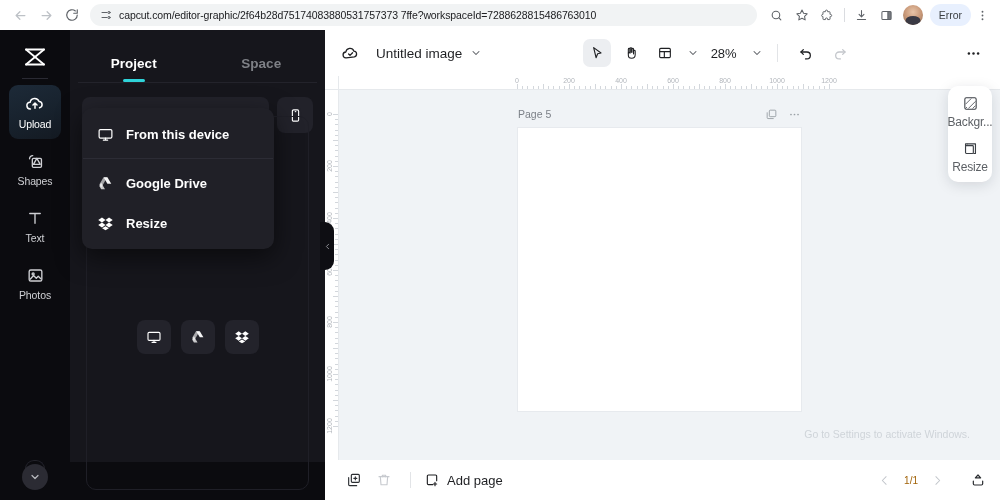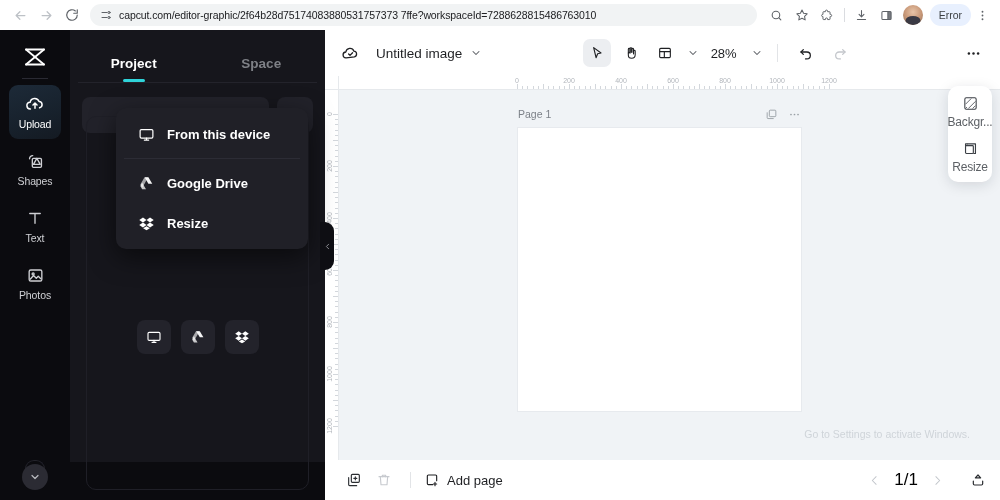--- a/index.html
+++ b/index.html
@@ -181,23 +181,22 @@
     color: #ffffff;
   }
 
   #upload-menu {
     position: absolute;
     top: 78px; left: 12px;
     width: 192px;
     background: #202027;
     border-radius: 10px;
     box-shadow: 0 8px 26px rgba(0,0,0,.55);
-    padding: 6px 8px;
+    padding: 6px 1px;
     z-index: 20;
-    margin-left: 34px;
   }
   .um-item {
     height: 40px;
     display: flex; align-items: center;
     gap: 12px;
     padding: 0 14px;
     color: #ffffff;
     font-size: 13px; font-weight: 700;
   }
   .um-sep { height:1px; background:#2c2c35; margin: 4px 0; }
@@ -371,21 +370,21 @@
     color:#2a2d31;
   }
   .bb-btn.disabled { color:#c7cacf; }
   #bb-divider { width:1px; height:16px; background:#e2e4e7; margin:0 9px; }
   #add-page {
     display:flex; align-items:center; gap:7px;
     font-size:13px; color:#1f2023; font-weight:400;
   }
   #bb-spacer { flex:1; }
   #pager { display:flex; align-items:center; gap:13px; color:#c2c6cb; }
-  #pager-val { font-size:17px; color:#000000; }
+  #pager-val { font-size:10px; color:#a16207; }
   #bb-upload { margin-left: 22px; color:#2a2d31; display:flex; align-items:center; }
 </style>
 </head>
 <body>
 
 <div id="browser-bar">
   <div class="nav-btn disabled">
     <svg width="15" height="15" viewBox="0 0 24 24" fill="none" stroke="currentColor" stroke-width="2" stroke-linecap="round" stroke-linejoin="round">
         <path d="M19 12H5M11 18l-6-6 6-6"></path>
       </svg>
@@ -836,21 +835,21 @@
           <div class="rv-tick" style="top: 310px; width: 5px;"></div>
           <div class="rv-tick" style="top: 315.2px; width: 3px;"></div>
           <div class="rv-tick" style="top: 320.4px; width: 3px;"></div>
           <div class="rv-tick" style="top: 325.6px; width: 3px;"></div>
           <div class="rv-tick" style="top: 330.8px; width: 3px;"></div>
           <div class="rv-tick" style="top: 336px; width: 5px;"></div>
         </div>
 
       <div id="canvas-area">
         <div id="page-head">
-          <span id="page-label">Page 1</span>
+          <span id="page-label">Page 5</span>
           <span id="page-head-actions">
             <span style="display:flex;">
               <svg width="13" height="13" viewBox="0 0 24 24" fill="none" stroke="currentColor" stroke-width="1.7" stroke-linejoin="round">
                   <rect x="8" y="4" width="12" height="12" rx="1.6"></rect>
                   <path d="M16 19.5H5.6A1.6 1.6 0 0 1 4 17.9V8"></path>
                 </svg>
             </span>
             <span style="display:flex;">
               <svg width="13" height="13" viewBox="0 0 24 24" fill="currentColor">
                   <circle cx="5.5" cy="12" r="1.6"></circle>

